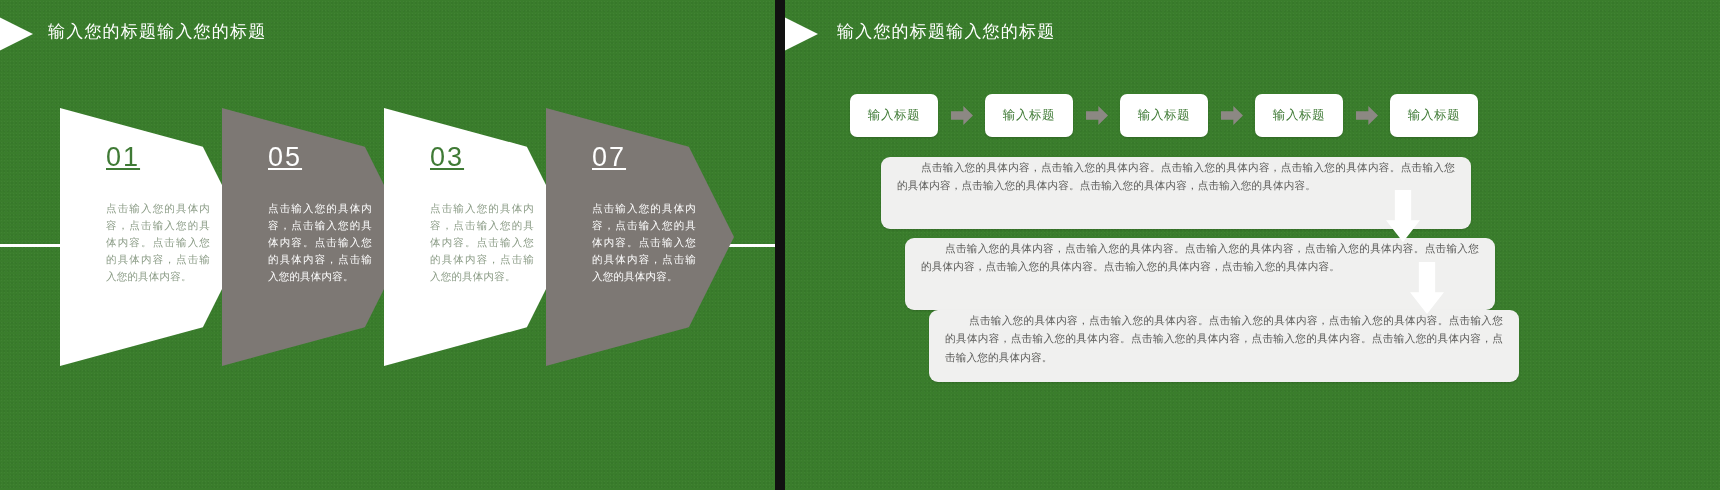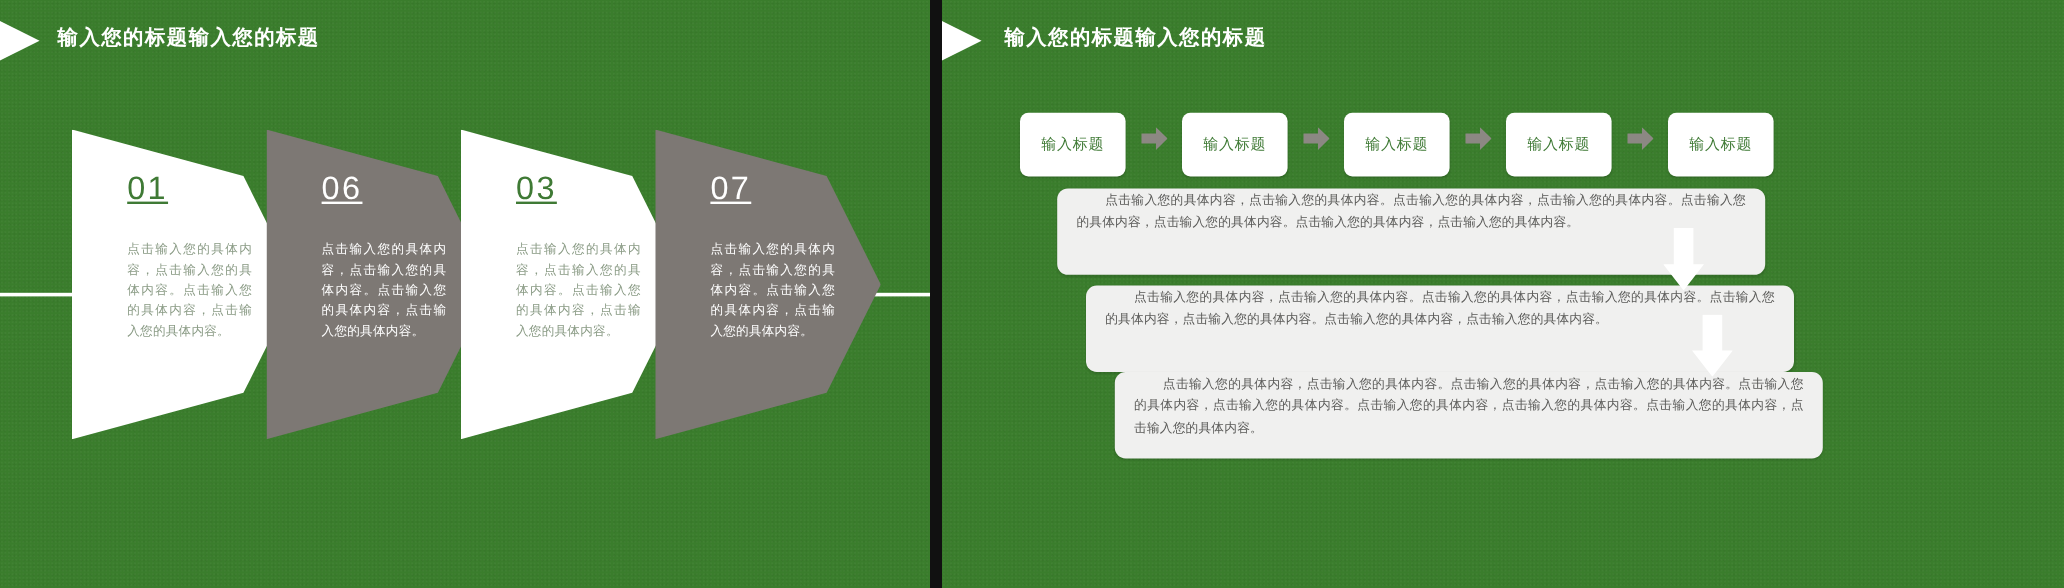--- a/index.html
+++ b/index.html
@@ -33,21 +33,21 @@
   
   .header-pointer {
     position: absolute; top: 17px; left: -1px;
     width: 0; height: 0;
     border-top: 17px solid transparent;
     border-bottom: 17px solid transparent;
     border-left: 34px solid #ffffff;
   }
   .slide-title {
     position: absolute; top: 20px;
-    font-size: 17px; font-weight: bold; color: #ffffff;
+    font-size: 17px; font-weight: normal; color: #ffffff;
     letter-spacing: 1.2px; white-space: nowrap;
   }
   #title-left  { left: 48px; }
   #title-right { left: 52px; }
 
   
   .hrule {
     position: absolute; left: 0; top: 244px;
     width: 775px; height: 3px; background: #ffffff;
   }
@@ -72,21 +72,21 @@
     font-size: 10.5px; line-height: 1.62; letter-spacing: 0.2px;
     text-align: justify;
   }
   .chev.white .chev-body { color: #8a9b85; }
   .chev.grey  .chev-body { color: #ffffff; }
 
   
   .steps { position: absolute; left: 0; top: 0; width: 935px; height: 490px; }
   .step-box {
     position: absolute; top: 94px;
-    width: 88px; height: 53px;
+    width: 88px; height: 43px;
     background: #ffffff; border-radius: 7px;
     display: flex; align-items: center; justify-content: center;
     font-size: 12.5px; color: #3f7a35; letter-spacing: 0.6px;
     box-shadow: 0 1px 2px rgba(0,0,0,0.18);
   }
   .step-arrow {
     position: absolute; top: 106px;
     width: 22px; height: 19px;
     background: #8c8883;
     clip-path: polygon(0% 28%, 56% 28%, 56% 0%, 100% 50%, 56% 100%, 56% 72%, 0% 72%);
@@ -129,21 +129,21 @@
     <div class="hrule"></div>
 
     <div class="chev-row">
 
       <div class="chev white" style="left:60px;">
         <div class="chev-num">01</div>
         <div class="chev-body">点击输入您的具体内容，点击输入您的具体内容。点击输入您的具体内容，点击输入您的具体内容。</div>
       </div>
 
       <div class="chev grey" style="left:222px;">
-        <div class="chev-num">06</div>
+        <div class="chev-num">05</div>
         <div class="chev-body">点击输入您的具体内容，点击输入您的具体内容。点击输入您的具体内容，点击输入您的具体内容。</div>
       </div>
 
       <div class="chev white" style="left:384px;padding-left:28px;">
         <div class="chev-num">03</div>
         <div class="chev-body">点击输入您的具体内容，点击输入您的具体内容。点击输入您的具体内容，点击输入您的具体内容。</div>
       </div>
 
       <div class="chev grey" style="left:546px;">
         <div class="chev-num">07</div>

